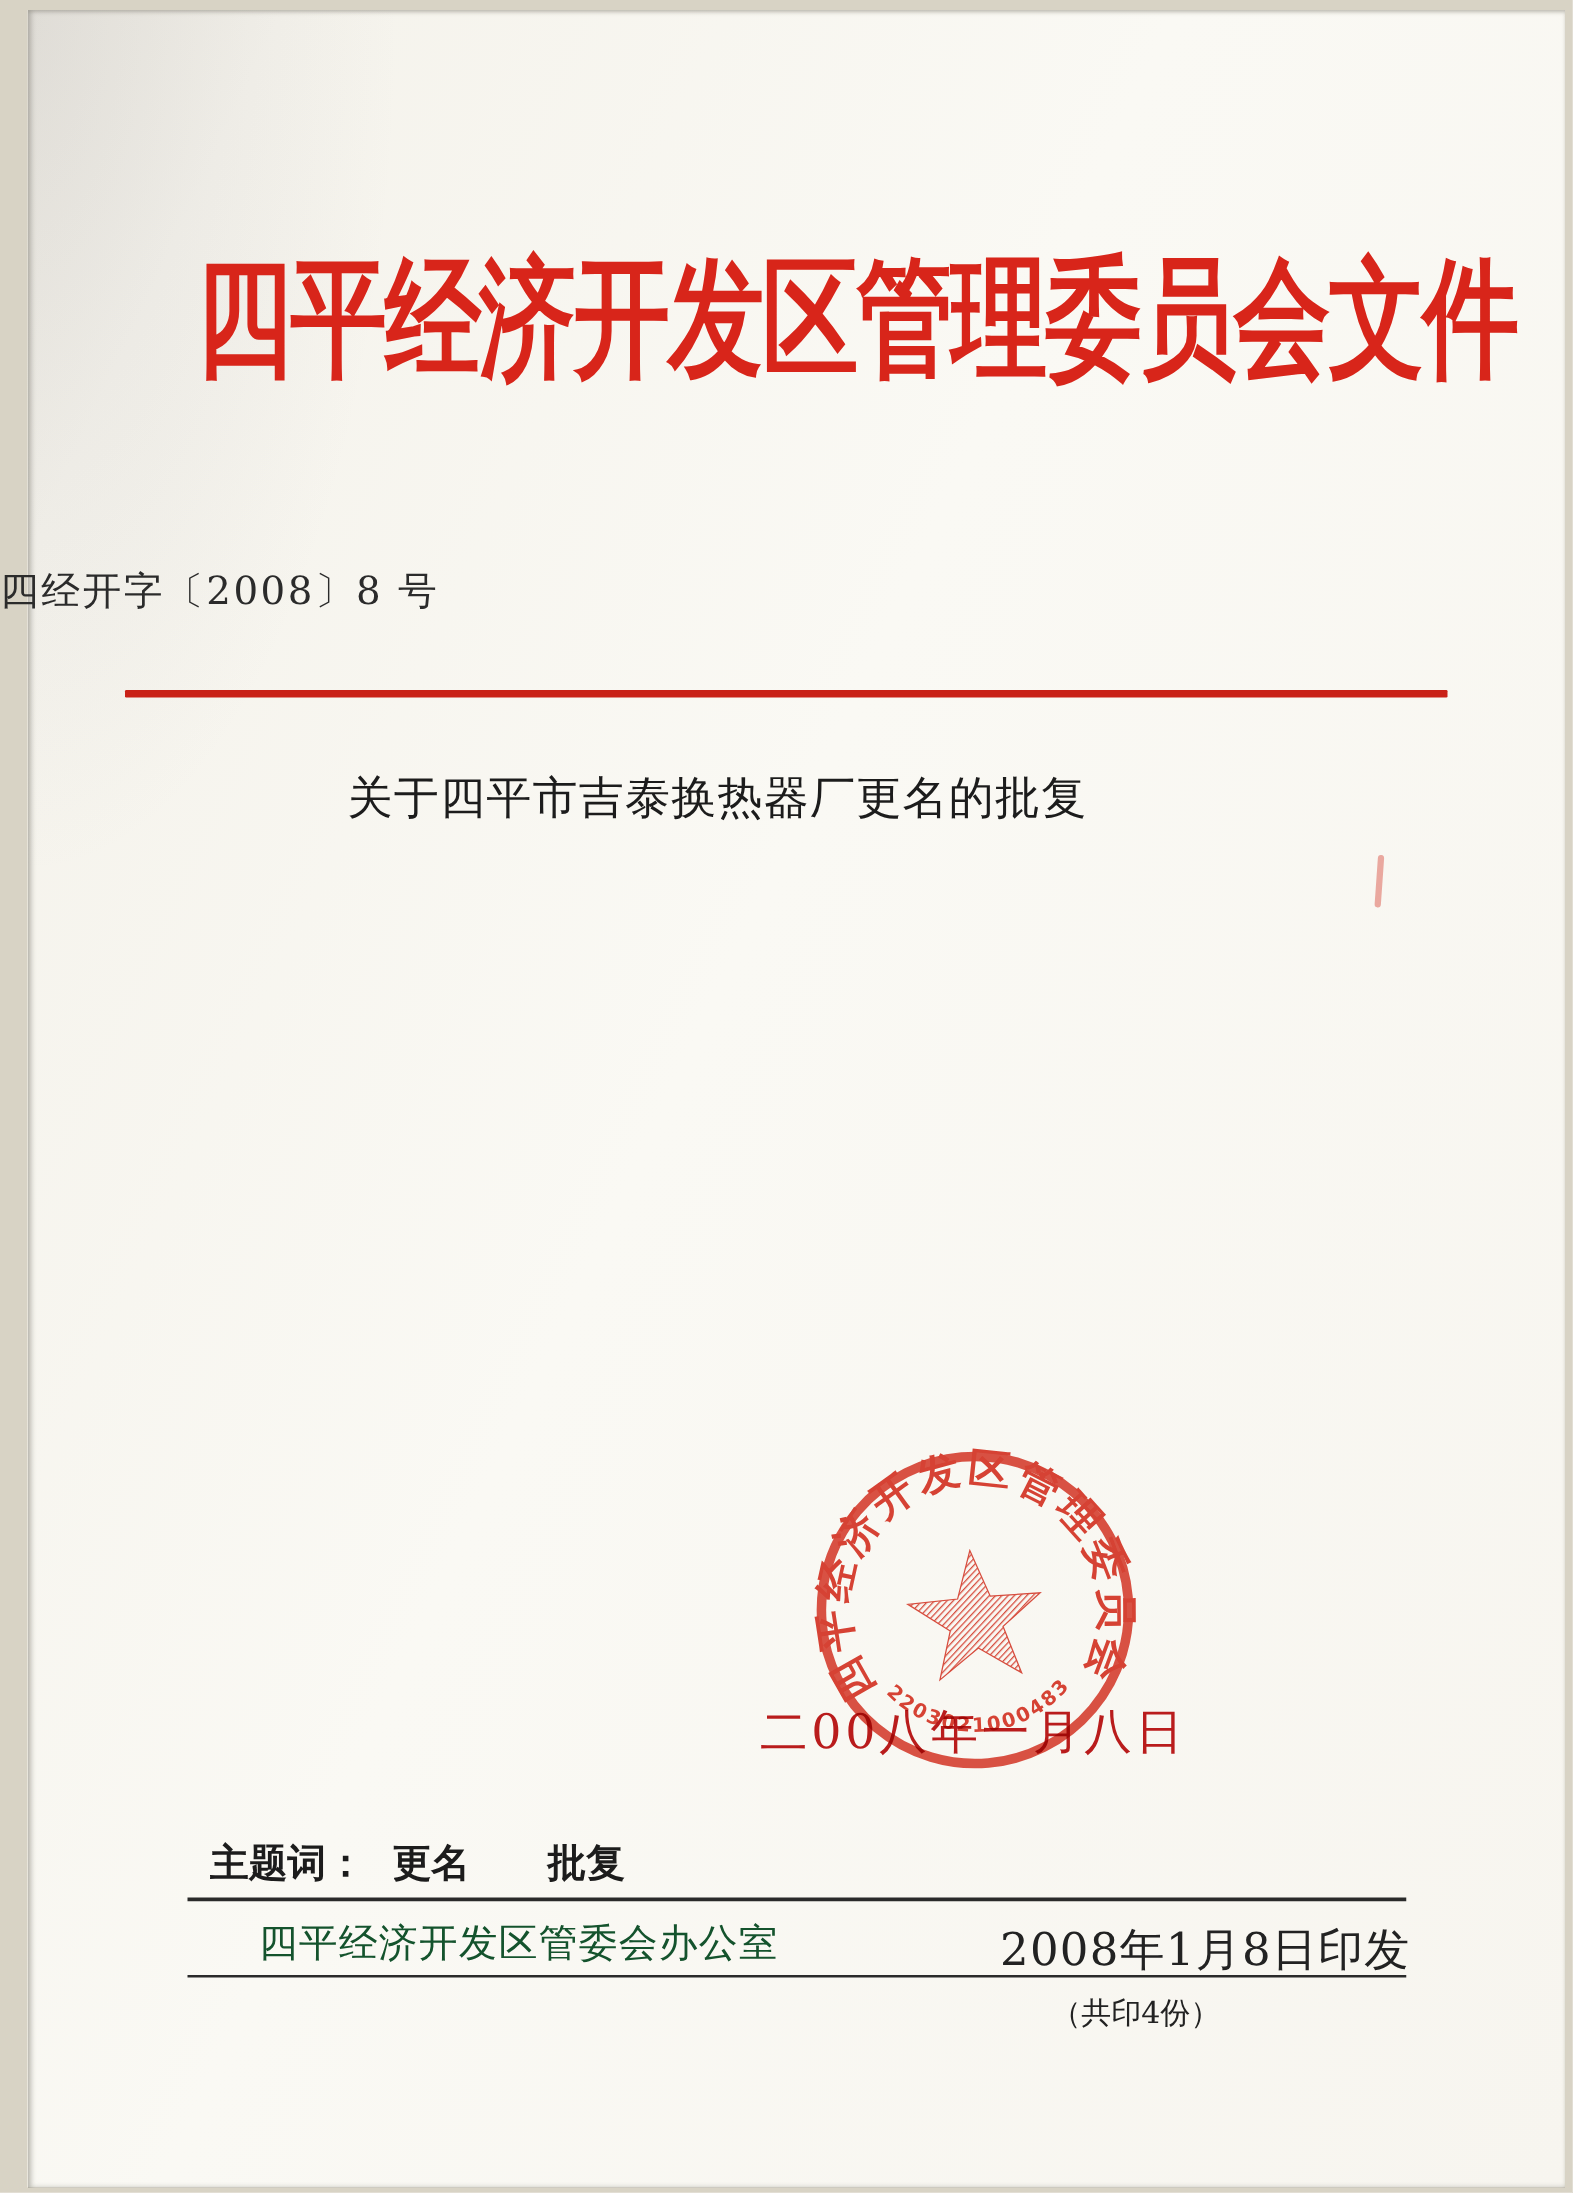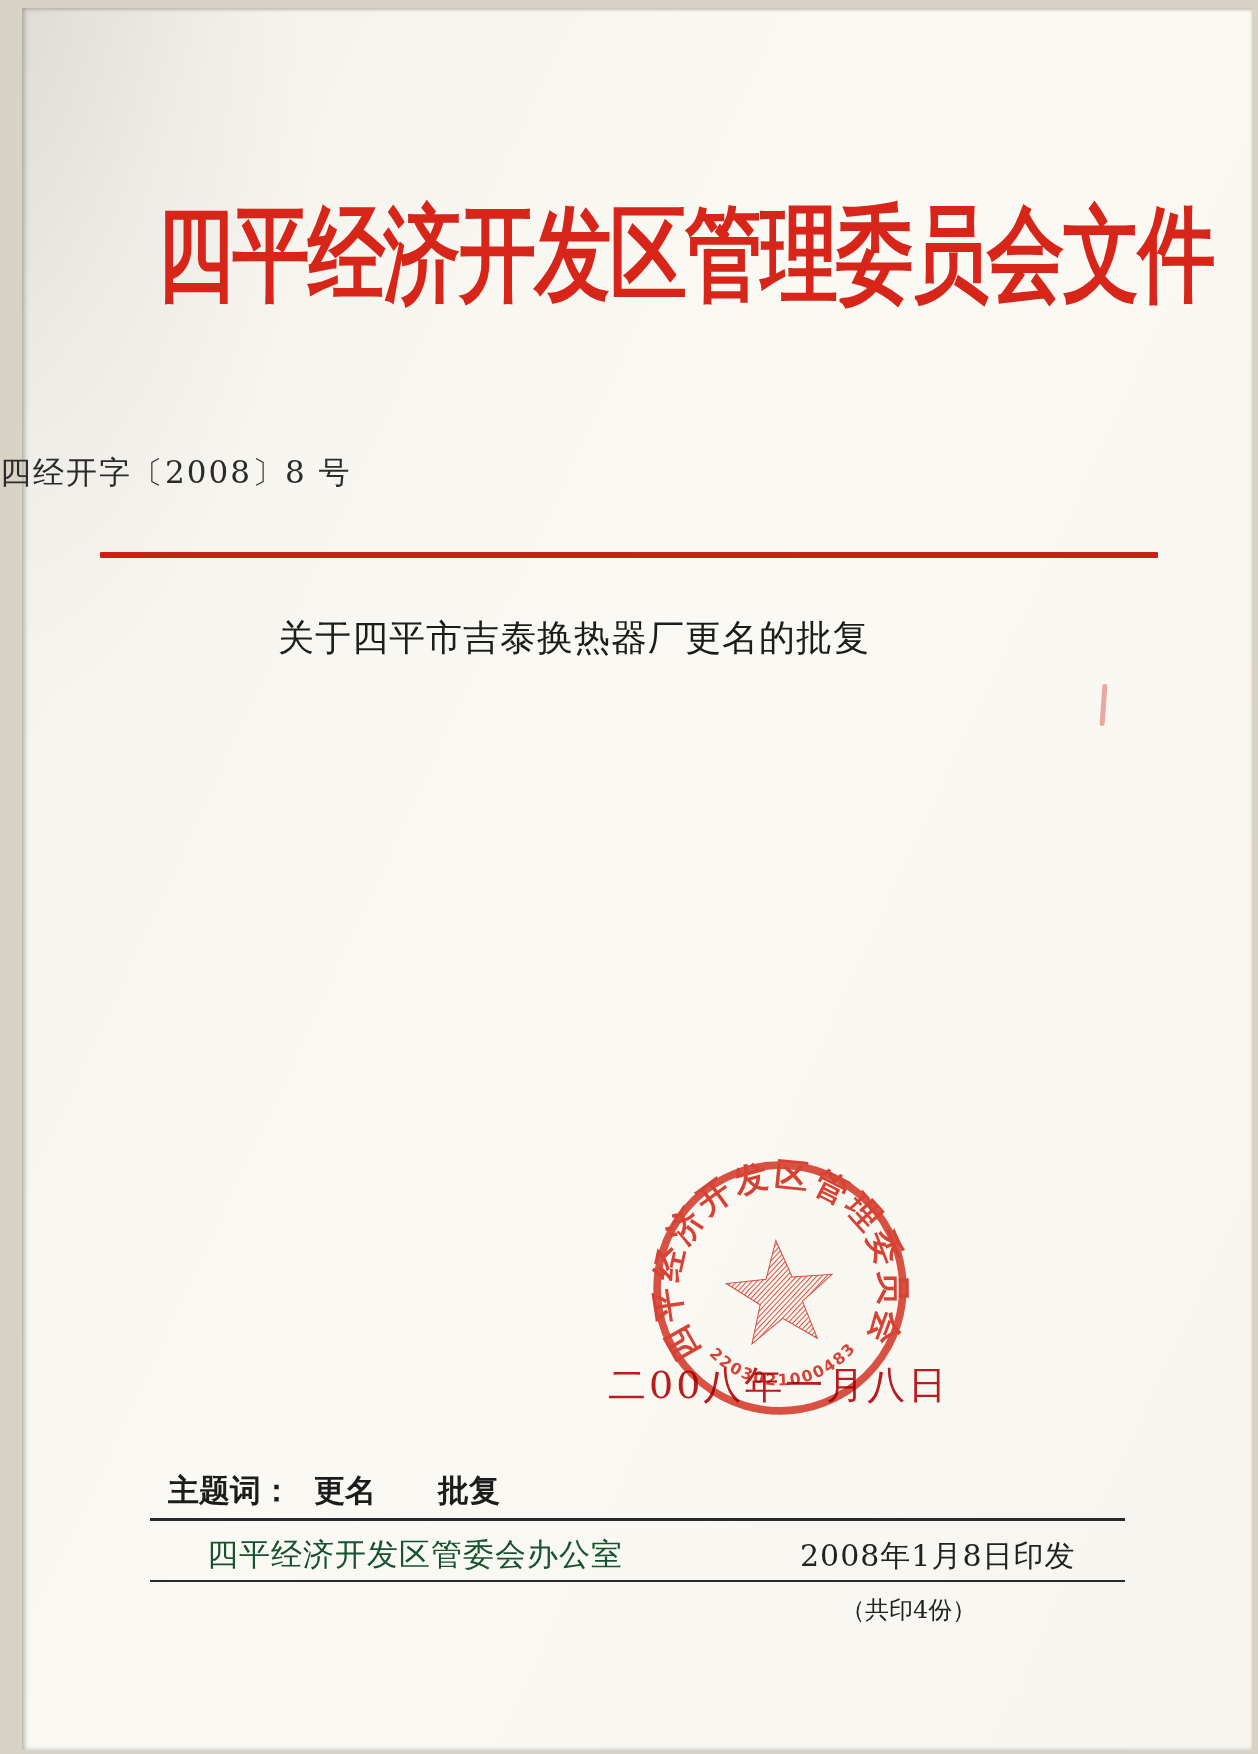--- a/index.html
+++ b/index.html
@@ -71,21 +71,21 @@
     position:absolute;left:150px;width:975px;height:3px;background:#2a2a2a;
   }
   .hline.one{top:1518px;}
   .hline.two{top:1580px;height:2px;}
   .office{
     position:absolute;left:167px;top:1534px;
     font-size:31px;color:#14532d;letter-spacing:1px;margin-left:40px;
   }
   .print-date{
     position:absolute;left:800px;top:1536px;
-    font-size:30px;color:#222;letter-spacing:1px;
+    font-size:36px;color:#222;letter-spacing:1px;
   }
   .copies{
     position:absolute;left:841px;top:1594px;
     font-size:24px;color:#222;
   }
 </style>
 </head>
 <body>
 
 <div class="paper"></div>

